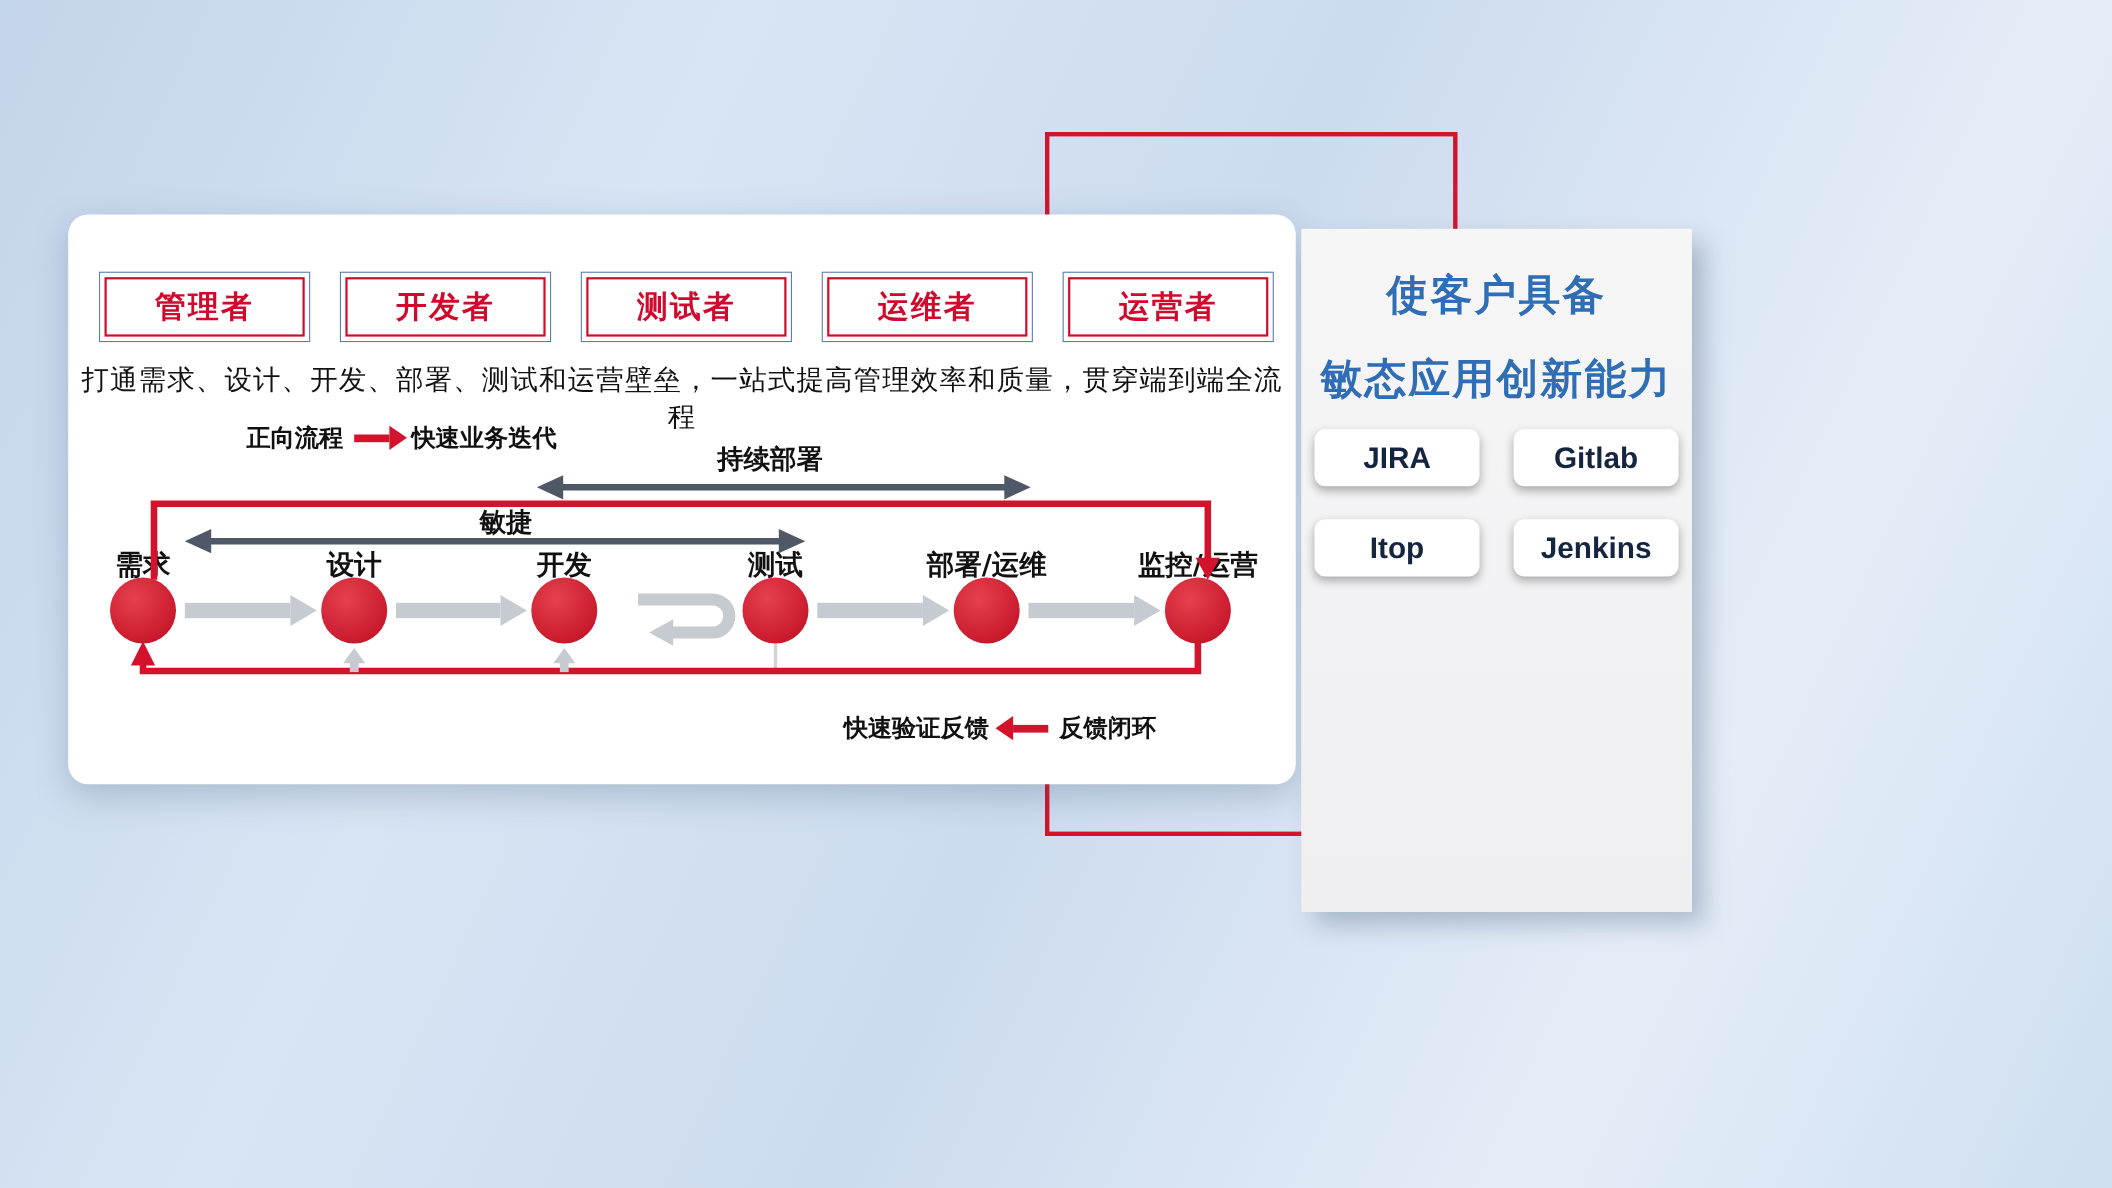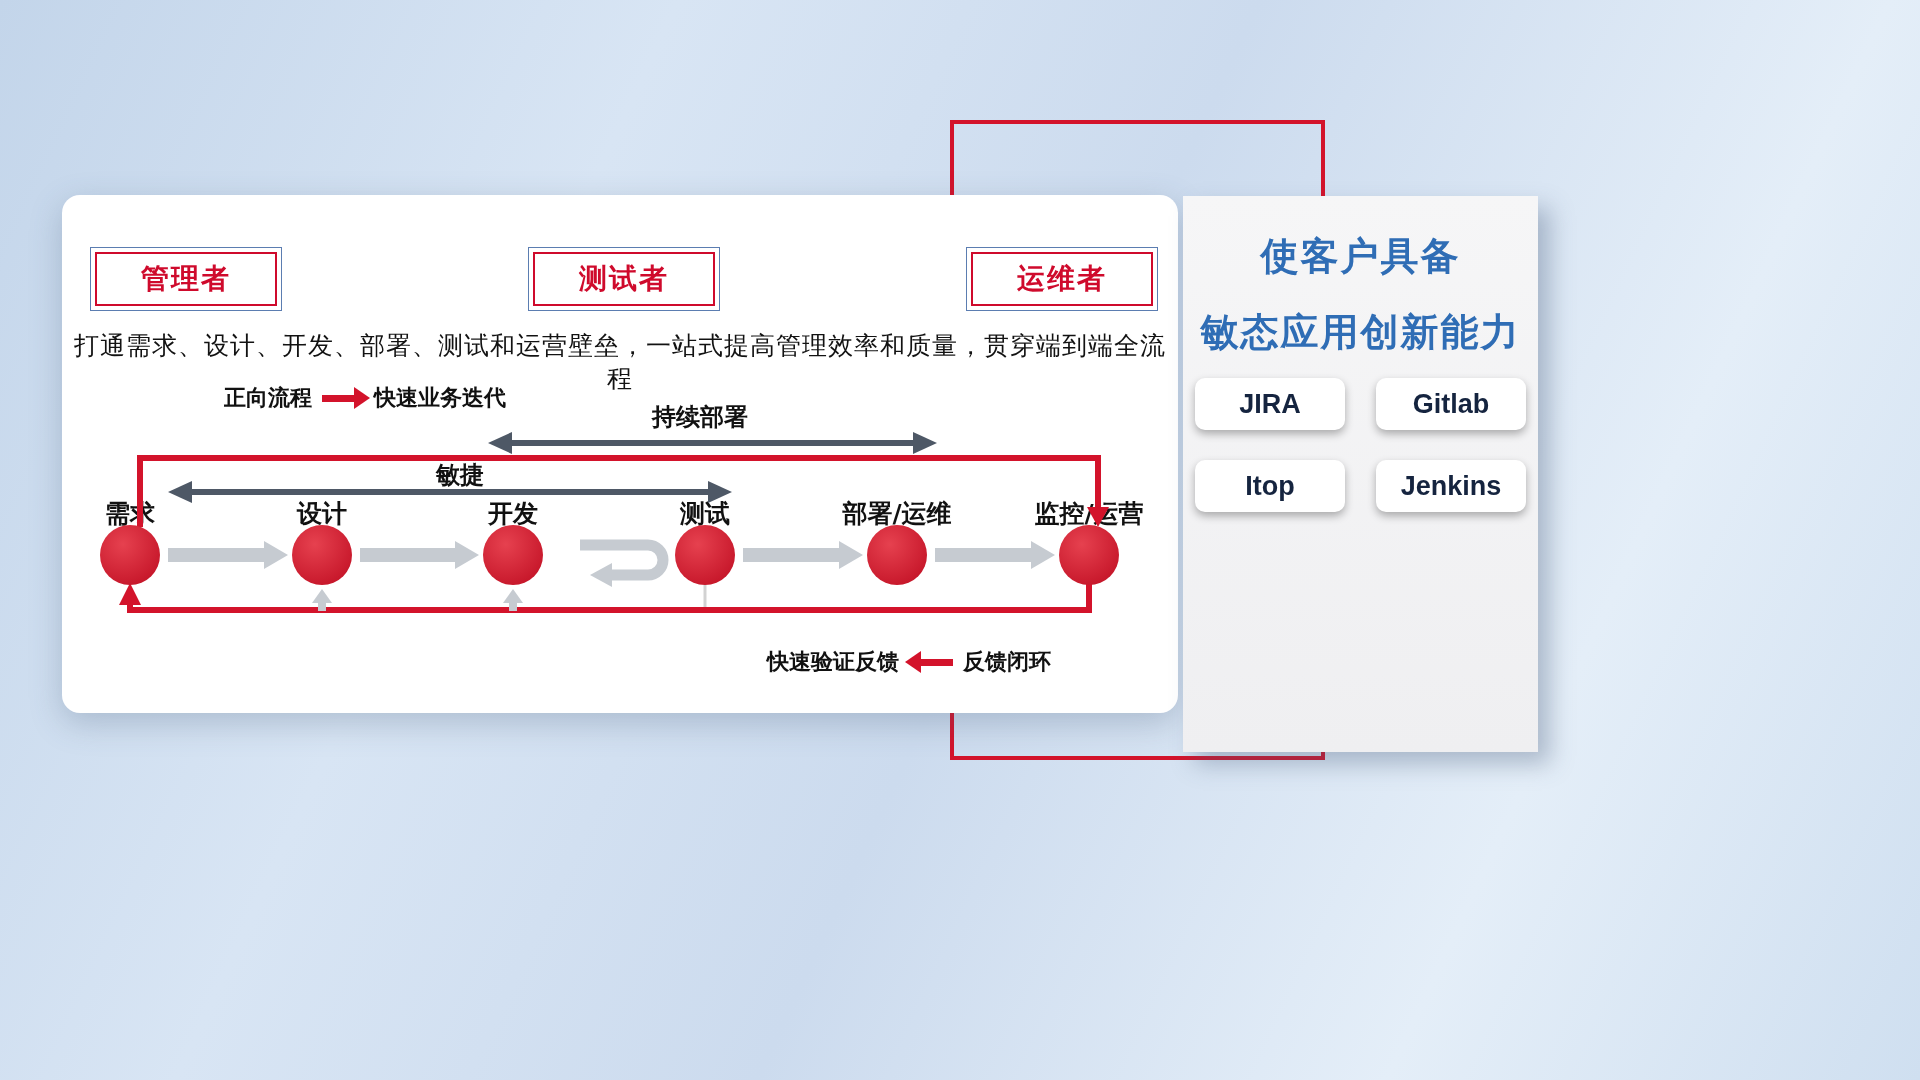--- a/index.html
+++ b/index.html
@@ -71,21 +71,21 @@
   .flow-label {
     position:absolute; width:160px; text-align:center;
     font-size:24px; font-weight:700; color:#111;
   }
   .cd-label { left:558px; top:206px; }
   .agile-label { left:318px; top:264px; }
   .stage-label { top:302px; font-size:25px; }
 
   
   .panel {
-    position:absolute; left:1183px; top:196px; width:355px; height:556px;
+    position:absolute; left:1183px; top:208px; width:355px; height:621px;
     background:linear-gradient(180deg,#f6f6f7 0%,#efeff1 100%);
     z-index:3; box-shadow:12px 12px 22px rgba(70,90,120,0.35);
   }
   .panel-title {
     margin-top:22px; text-align:center; color:#2f6db5;
     font-size:38px; font-weight:700; line-height:76px; letter-spacing:2px;
   }
   .tools {
     position:absolute; left:12px; top:182px; width:331px;
     display:flex; flex-wrap:wrap; column-gap:31px; row-gap:30px;
@@ -104,24 +104,30 @@
 
 <div class="red-frame"></div>
 
 <div class="card">
 
   <div class="roles-row">
     <div class="role-box">
       <div class="role-box-inner">管理者</div>
     </div>
     <div class="role-box">
+      <div class="role-box-inner">开发者</div>
+    </div>
+    <div class="role-box">
       <div class="role-box-inner">测试者</div>
     </div>
     <div class="role-box">
       <div class="role-box-inner">运维者</div>
+    </div>
+    <div class="role-box">
+      <div class="role-box-inner">运营者</div>
     </div>
   </div>
 
   <div class="desc">打通需求、设计、开发、部署、测试和运营壁垒，一站式提高管理效率和质量，贯穿端到端全流程</div>
 
   <div class="legend legend-forward">
     <span>正向流程</span>
     <span class="arrow-right"></span>
     <span>快速业务迭代</span>
   </div>

